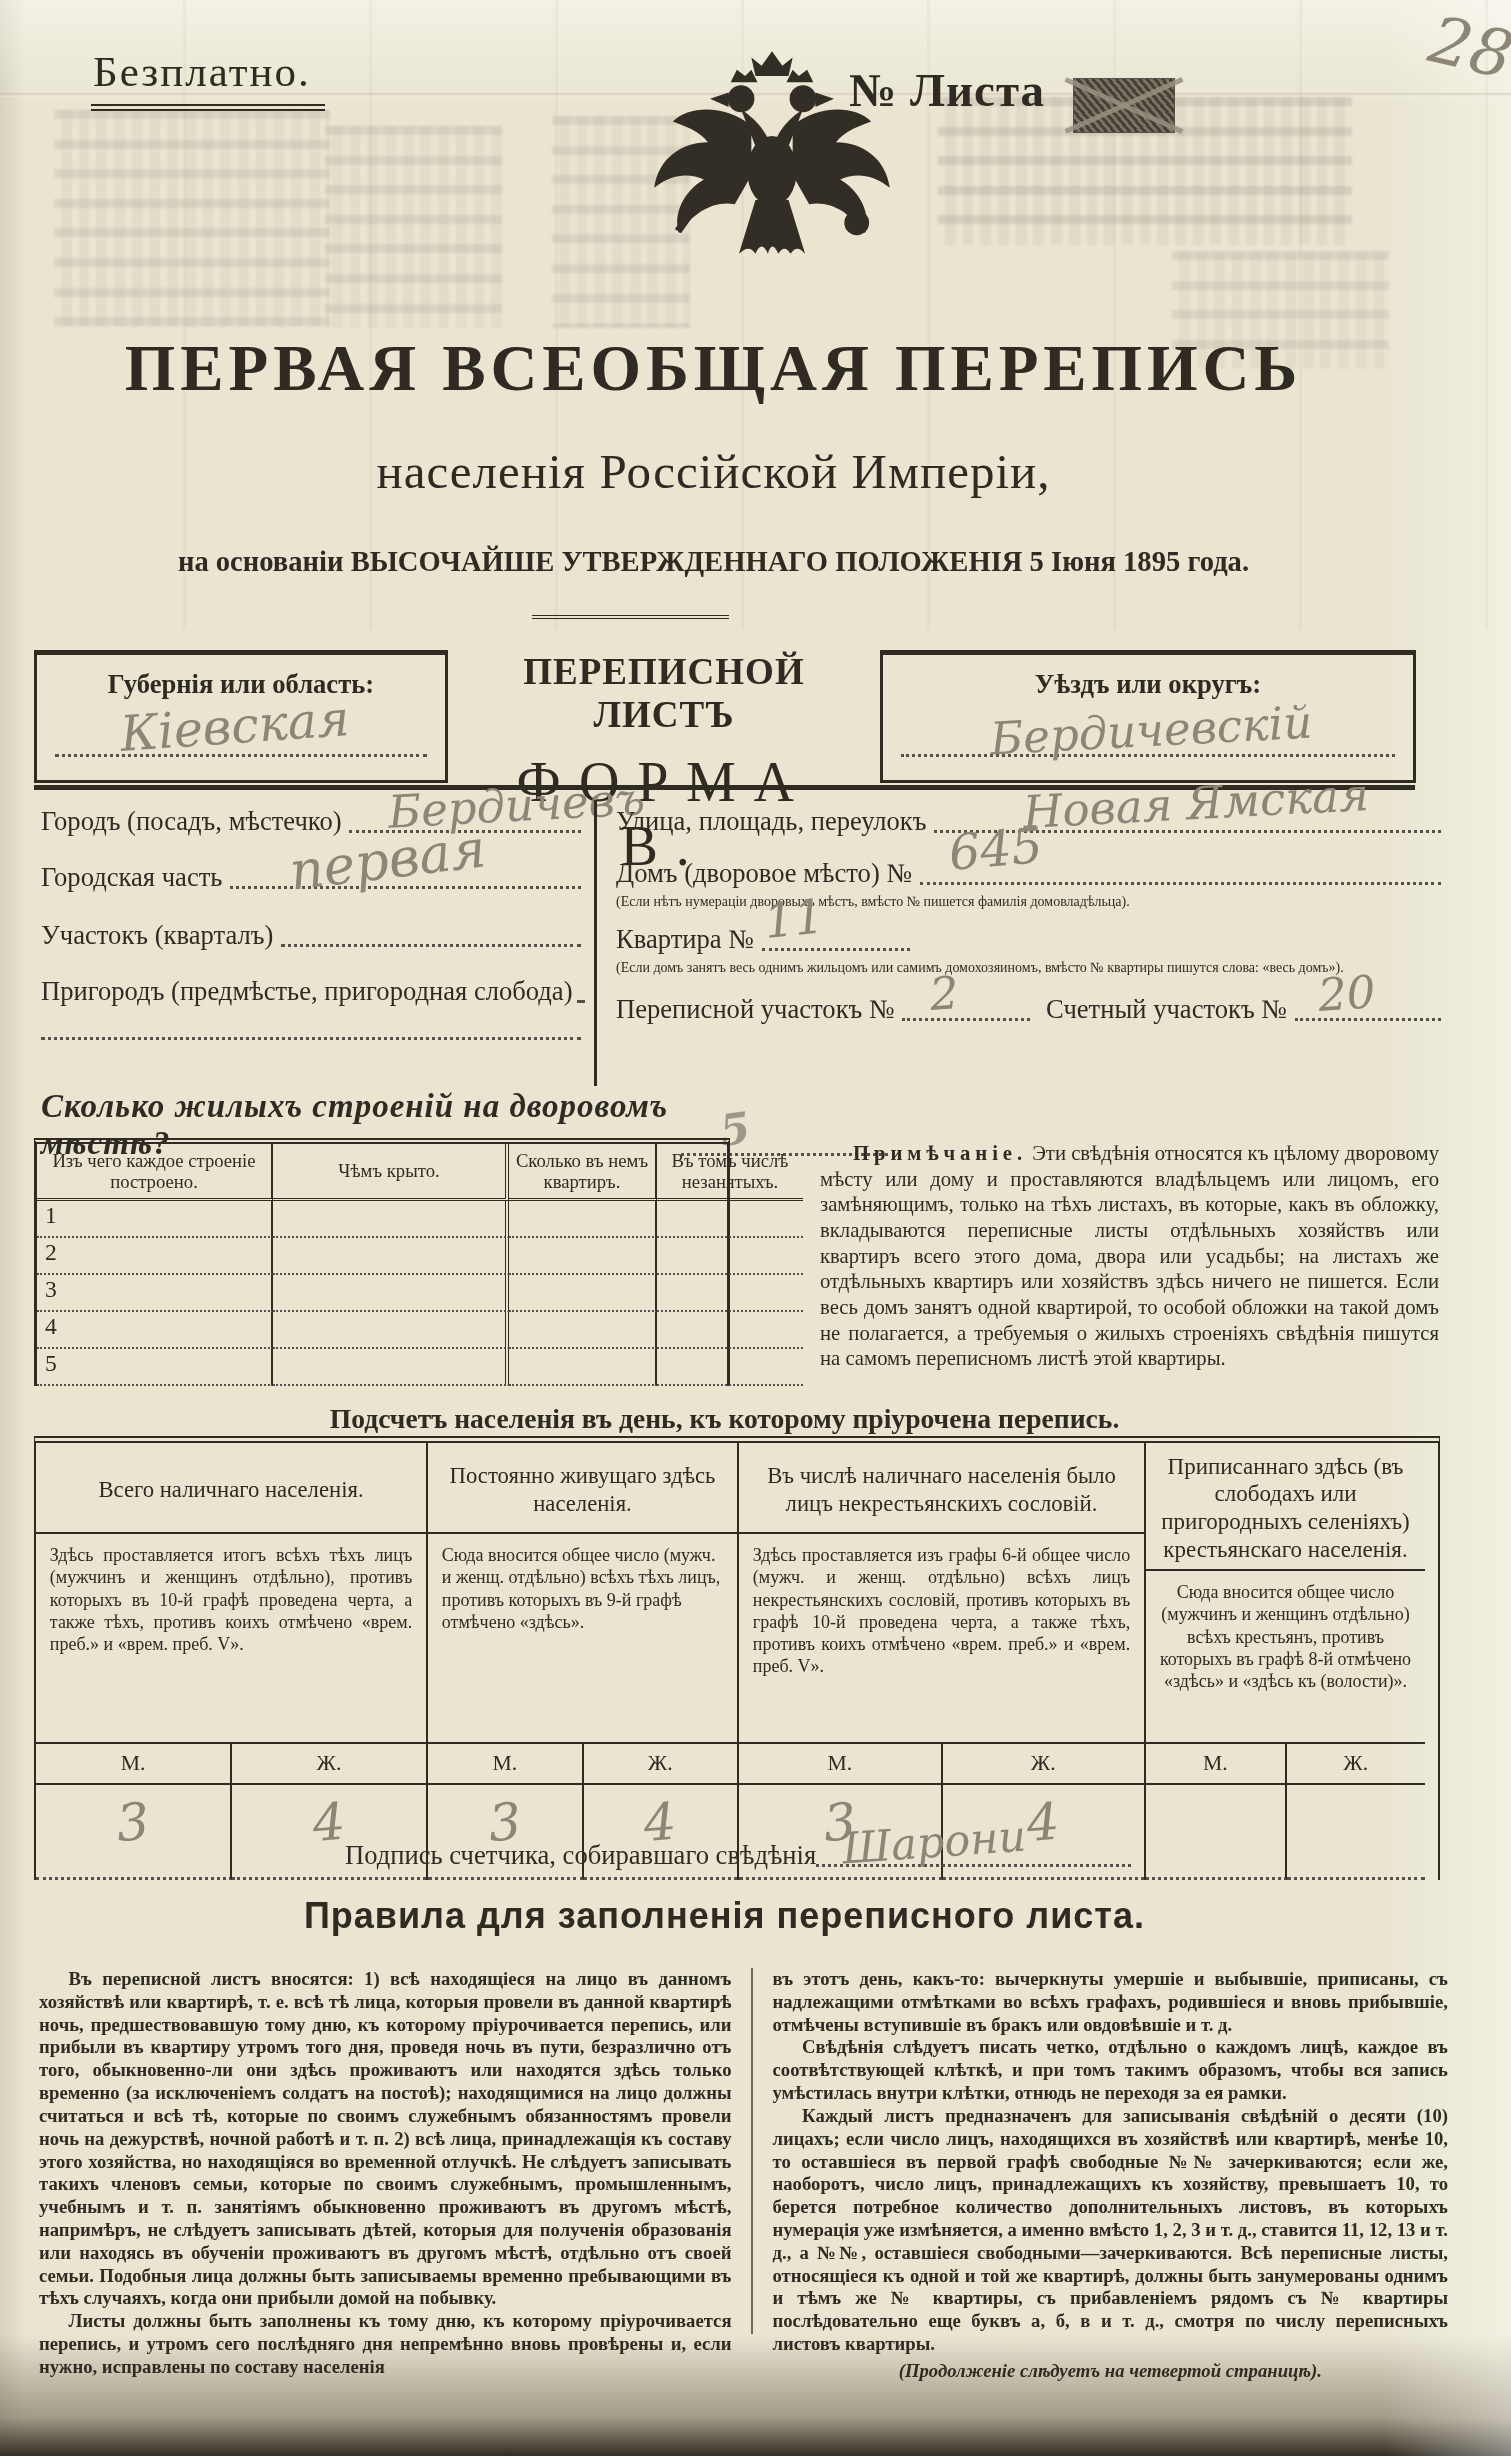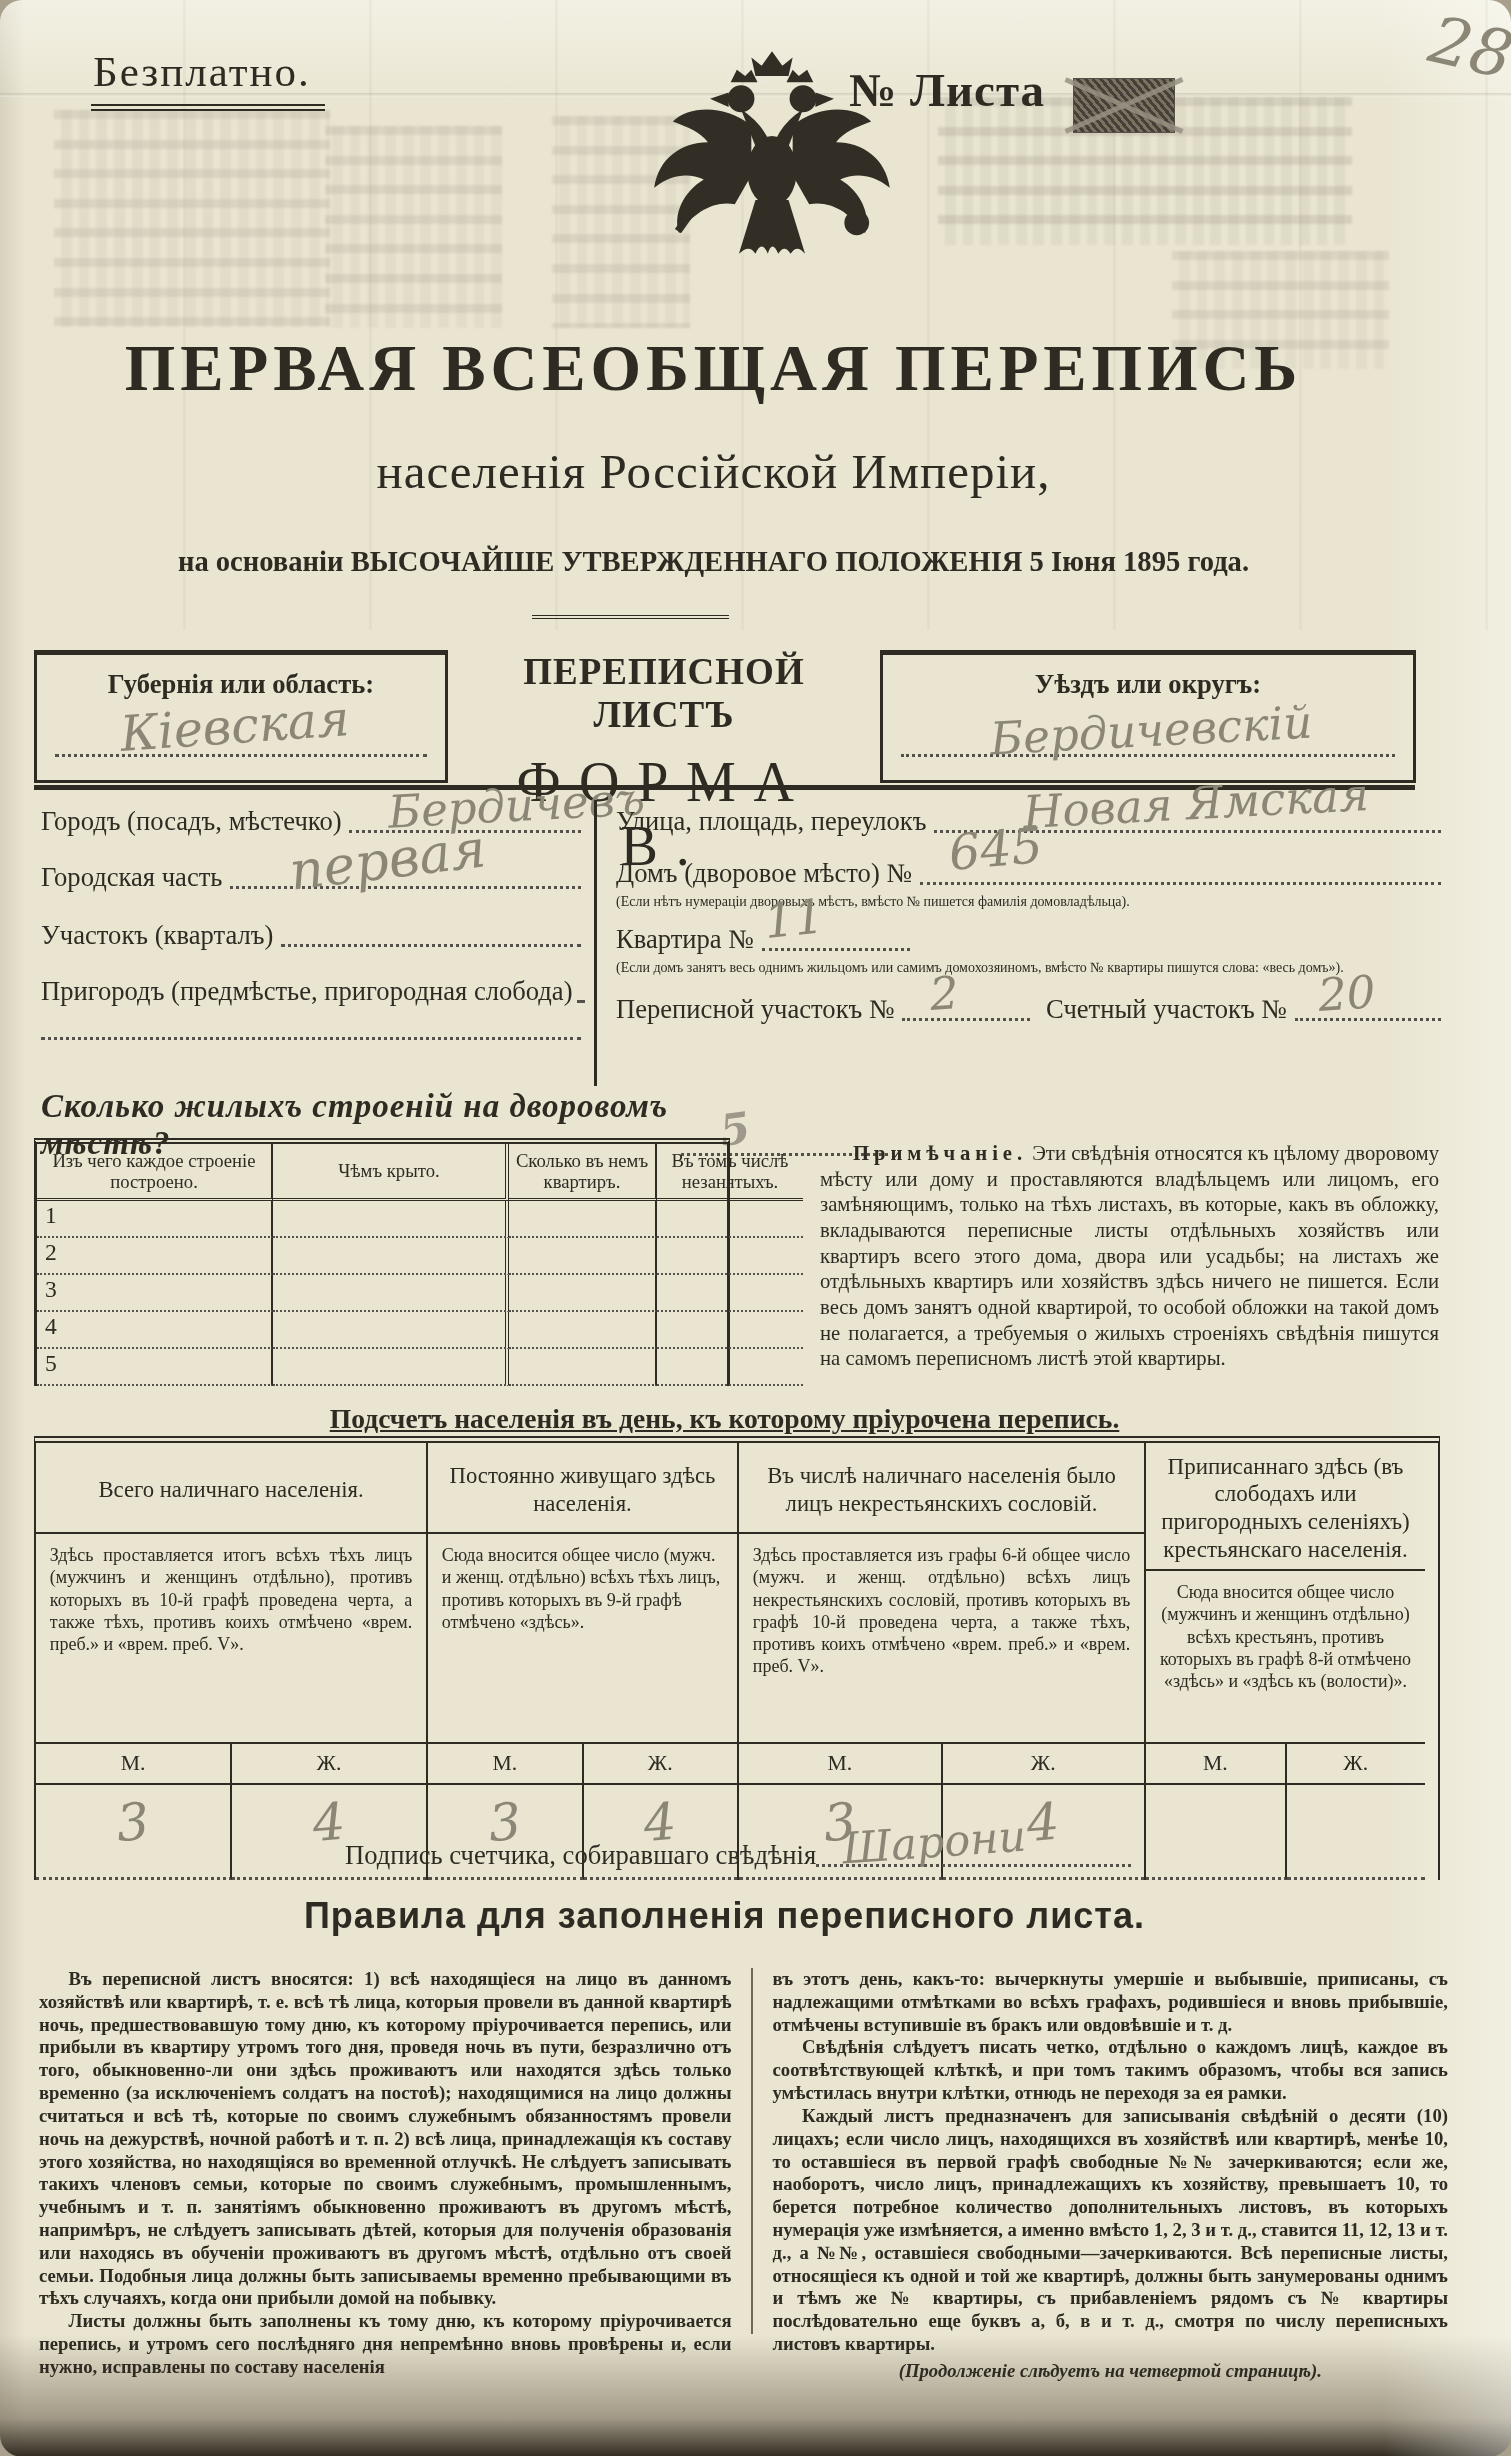--- a/index.html
+++ b/index.html
@@ -6,21 +6,20 @@
   html,body { background:#a89f8c; }
   body { font-family:"Liberation Serif","DejaVu Serif",serif; color:#2f2b23; }
 
   .page { position:relative; width:1511px; height:2457px; margin:0 auto; overflow:hidden;
     background-color:#e9e5d1;
     background-image:
       linear-gradient(180deg, rgba(255,255,252,.45) 0px, rgba(255,255,252,0) 108px),
       linear-gradient(90deg, rgba(80,70,50,.12) 0px, rgba(80,70,50,0) 25.6px),
       linear-gradient(270deg, rgba(255,255,250,.40) 0px, rgba(255,255,250,0) 128px),
       linear-gradient(180deg, rgba(0,0,0,0) 2335px, rgba(74,62,44,.45) 2418px, rgba(32,26,18,.92) 2457px);
-    border-radius: 22px;
   }
   .crease-top { position:absolute; top:93px; left:0; right:0; height:3.9px;
     background:linear-gradient(180deg, rgba(120,105,80,.20), rgba(255,255,255,.30)); }
   .creases { position:absolute; top:0; left:0; right:0; height:630px; pointer-events:none;
     background:repeating-linear-gradient(90deg, transparent 0 183px, rgba(120,108,85,.06) 183px 186px); }
 
   
   .bleed { position:absolute; opacity:.55; filter:blur(1.3px); pointer-events:none;
     background-image:
       repeating-linear-gradient(180deg, rgba(96,88,70,.20) 0 8.9px, transparent 8.9px 29.6px),
@@ -89,21 +88,21 @@
   .bdbl { border-right:4.9px double #2f2b23 !important; }
   .blast { border-right:none !important; }
 
   .bnote { position:absolute; left:820px; top:1141px; width:619px;
     font-size:20.7px; line-height:1.24; text-align:justify; }
   .bnote p { text-indent:33px; }
   .note-label { font-weight:bold; letter-spacing:4.9px; }
 
   
   .sum-head { position:absolute; top:1403px; left:34px; width:1381px; text-align:center;
-    font-size:27.6px; font-weight:bold;text-decoration:underline; }
+    font-size:27.6px; font-weight:bold; }
   .sumtable { position:absolute; left:34px; top:1436px; width:1406px; display:flex;
     border:2px solid #2f2b23; border-top:7.9px double #2f2b23; border-bottom:none; }
   .sumcol { border-right:2px solid #2f2b23; display:flex; flex-direction:column; }
   .sumcol:last-child { border-right:none; }
   .sc0 { width:392px; } .sc1 { width:311px; } .sc2 { width:407px; } .sc3 { width:279px; }
   .sum-title { min-height:91px; padding:9.9px 11.8px 5.9px; font-size:22.7px; text-align:center;
     border-bottom:2px solid #2f2b23; display:flex; align-items:center; justify-content:center; line-height:1.2; }
   .sc3 .sum-title { font-size:23px; }
   .sum-desc { flex:1; min-height:173px; padding:9.9px 13.8px; font-size:18px; line-height:1.24;
     text-align:justify; border-bottom:2px solid #2f2b23; }

